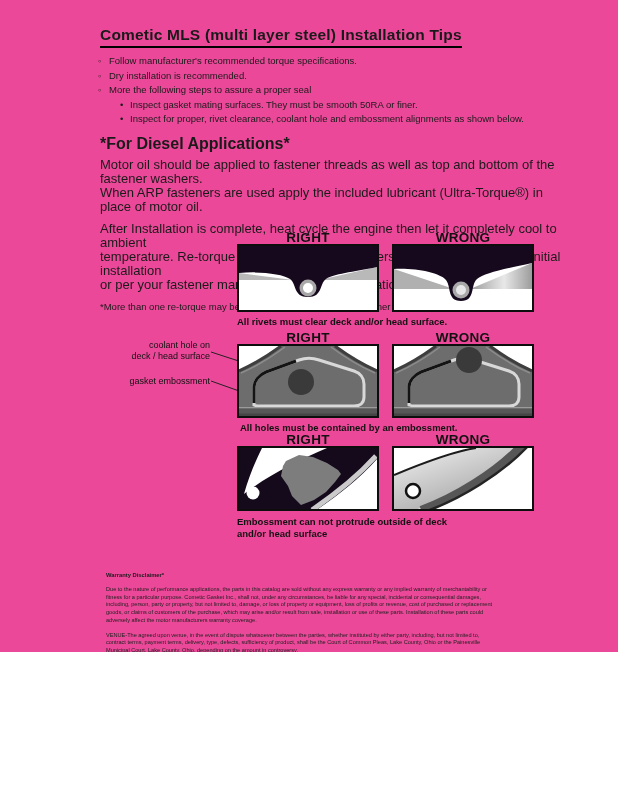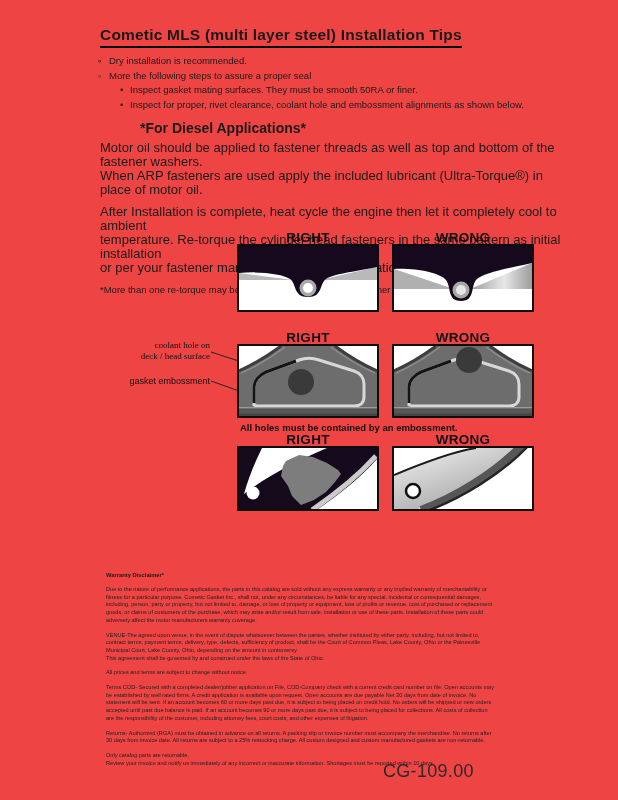--- a/index.html
+++ b/index.html
@@ -1,29 +1,29 @@
 <!DOCTYPE html>
 <html><head>
 <meta charset="utf-8">
 <style>
   * { margin:0; padding:0; box-sizing:border-box; }
   html,body { background:#ffffff; }
   body { font-family:"Liberation Sans","DejaVu Sans",sans-serif; color:#1a1a1a; }
-  .page { position:relative; width:618px; height:800px; background:#ef4444; overflow:hidden; }
+  .page { position:relative; width:618px; height:652px; background:#ec4899; overflow:hidden; }
 
   
   .text-top { position:absolute; top:0; left:0; width:618px; padding:26px 60px 0 100px; }
   .doc-title { display:inline-block; font-size:15.5px; font-weight:bold; letter-spacing:0.2px;
                border-bottom:2px solid #000; padding-bottom:2px; margin-bottom:6px; }
   .tip-line { position:relative; font-size:9.5px; line-height:14.5px; padding-left:9px; width:470px; }
   .tip-line .marker { position:absolute; left:-2px; top:0; font-size:9.5px; }
   .tip-sub { position:relative; font-size:9.5px; line-height:14.5px; padding-left:8px; margin-left:22px; width:460px; }
   .tip-sub .marker { position:absolute; left:-2px; top:0; font-size:9.5px; }
 
-  .diesel-heading { font-size:14px; font-weight:bold; margin-top:8px; margin-bottom:5px;margin-left:40px; }
+  .diesel-heading { font-size:16px; font-weight:bold; margin-top:8px; margin-bottom:5px; }
   .body-para { font-size:13px; line-height:14px; white-space:pre-line; width:470px; margin-bottom:8px; }
   .note-line { font-size:9.5px; line-height:14.5px; width:470px; margin-top:2px; }
 
   
   .diagrams { position:absolute; top:230px; left:0; width:618px; height:320px;padding-left:14px; }
   .rw-label { position:absolute; width:142px; text-align:center; font-size:13.5px; font-weight:bold;
               letter-spacing:0.3px; color:#111; }
   .dbox { position:absolute; width:142px; border:2px solid #0d0d0d; background:#fff; }
   .dbox svg { display:block; }
   .caption { position:absolute; font-size:9.5px; font-weight:bold; line-height:11.5px; color:#111; white-space:pre-line; }
@@ -41,20 +41,21 @@
 </head>
 <body>
 
 <div class="page">
 
   <div class="text-top">
     <div class="doc-title">Cometic MLS (multi layer steel) Installation Tips</div>
 
     <div class="tip-line">
       <span class="marker">◦</span>
+      <span>Follow manufacturer's recommended torque specifications.</span>
     </div>
     <div class="tip-line">
       <span class="marker">◦</span>
       <span>Dry installation is recommended.</span>
     </div>
     <div class="tip-line">
       <span class="marker">◦</span>
       <span>More the following steps to assure a proper seal</span>
     </div>
     <div class="tip-sub">
@@ -100,25 +101,26 @@
           </linearGradient>
         </defs>
         <rect width="138" height="64" fill="#ffffff"></rect>
         <polygon points="0,23 60,43 0,43" fill="#b0b0b0"></polygon>
         <polygon points="138,17 76,43 138,43" fill="url(#g1)"></polygon>
         <path d="M0,0 H138 V17 C110,23 90,27 83,33 C76,39 82,55 67,55 C52,55 58,39 51,33 C44,27 24,22 0,23 Z" fill="#16091d"></path>
         <circle cx="67" cy="44" r="8.5" fill="#a8a8a8"></circle>
         <circle cx="67" cy="44" r="5" fill="#e6e6e6"></circle>
       </svg>
     </div>
+    <div class="caption" style="left:237px; top:86px;">All rivets must clear deck and/or head surface.</div>
 
     <div class="rw-label" style="left:237px; top:100px;">RIGHT</div>
     <div class="rw-label" style="left:392px; top:100px;">WRONG</div>
 
-    <div class="ann-label" style="left:88px; top:110px;font-family:Liberation Serif, serif;">coolant hole on
+    <div class="ann-label" style="left:88px; top:110px;">coolant hole on
 deck / head surface</div>
     <div class="ann-label" style="left:88px; top:146px;text-align:right;">gasket embossment</div>
     <svg class="ann-overlay" viewBox="0 0 618 320">
       <line x1="211" y1="122" x2="300" y2="151" stroke="#222" stroke-width="1"></line>
       <line x1="211" y1="151" x2="270" y2="172" stroke="#222" stroke-width="1"></line>
     </svg>
 
     <div class="dbox" style="left:237px; top:114px;">
       <svg width="138" height="70" viewBox="0 0 138 70">
         <rect width="138" height="70" fill="#6d6d6d"></rect>
@@ -177,20 +179,22 @@
           </linearGradient>
         </defs>
         <rect width="138" height="61" fill="#ffffff"></rect>
         <path d="M0,27 C36,12 62,3 82,0 L122,0 C100,26 56,50 24,61 L0,61 Z" fill="url(#g3)"></path>
         <path d="M0,27 C36,12 62,3 82,0" stroke="#1c1c1c" stroke-width="2" fill="none"></path>
         <path d="M27,62 C60,50 102,25 128,-3" stroke="#565656" stroke-width="8" fill="none"></path>
         <path d="M33,63 C66,51 108,26 134,-2" stroke="#242424" stroke-width="2.5" fill="none"></path>
         <circle cx="19" cy="43" r="7" fill="#ffffff" stroke="#111111" stroke-width="2.5"></circle>
       </svg>
     </div>
+    <div class="caption" style="left:237px; top:286px; width:250px;">Embossment can not protrude outside of deck
+and/or head surface</div>
   </div>
 
   <div class="legal">
     <div class="legal-heading">Warranty Disclaimer*</div>
     <div class="legal-para">Due to the nature of performance applications, the parts in this catalog are sold without any express warranty or any implied warranty of merchantability or
 fitness for a particular purpose.  Cometic Gasket Inc., shall not, under any circumstances, be liable for any special, incidental or consequential damages,
 including, person, party or property, but not limited to, damage, or loss of property or equipment, loss of profits or revenue, cost of purchased or replacement
 goods, or claims of customers of the purchase, which may arise and/or result from sale, installation or use of these parts.  Installation of these parts could
 adversely affect the motor manufacturers warranty coverage.</div>
     <div class="legal-para">VENUE-The agreed upon venue, in the event of dispute whatsoever between the parties, whether instituted by either party, including, but not limited to,

